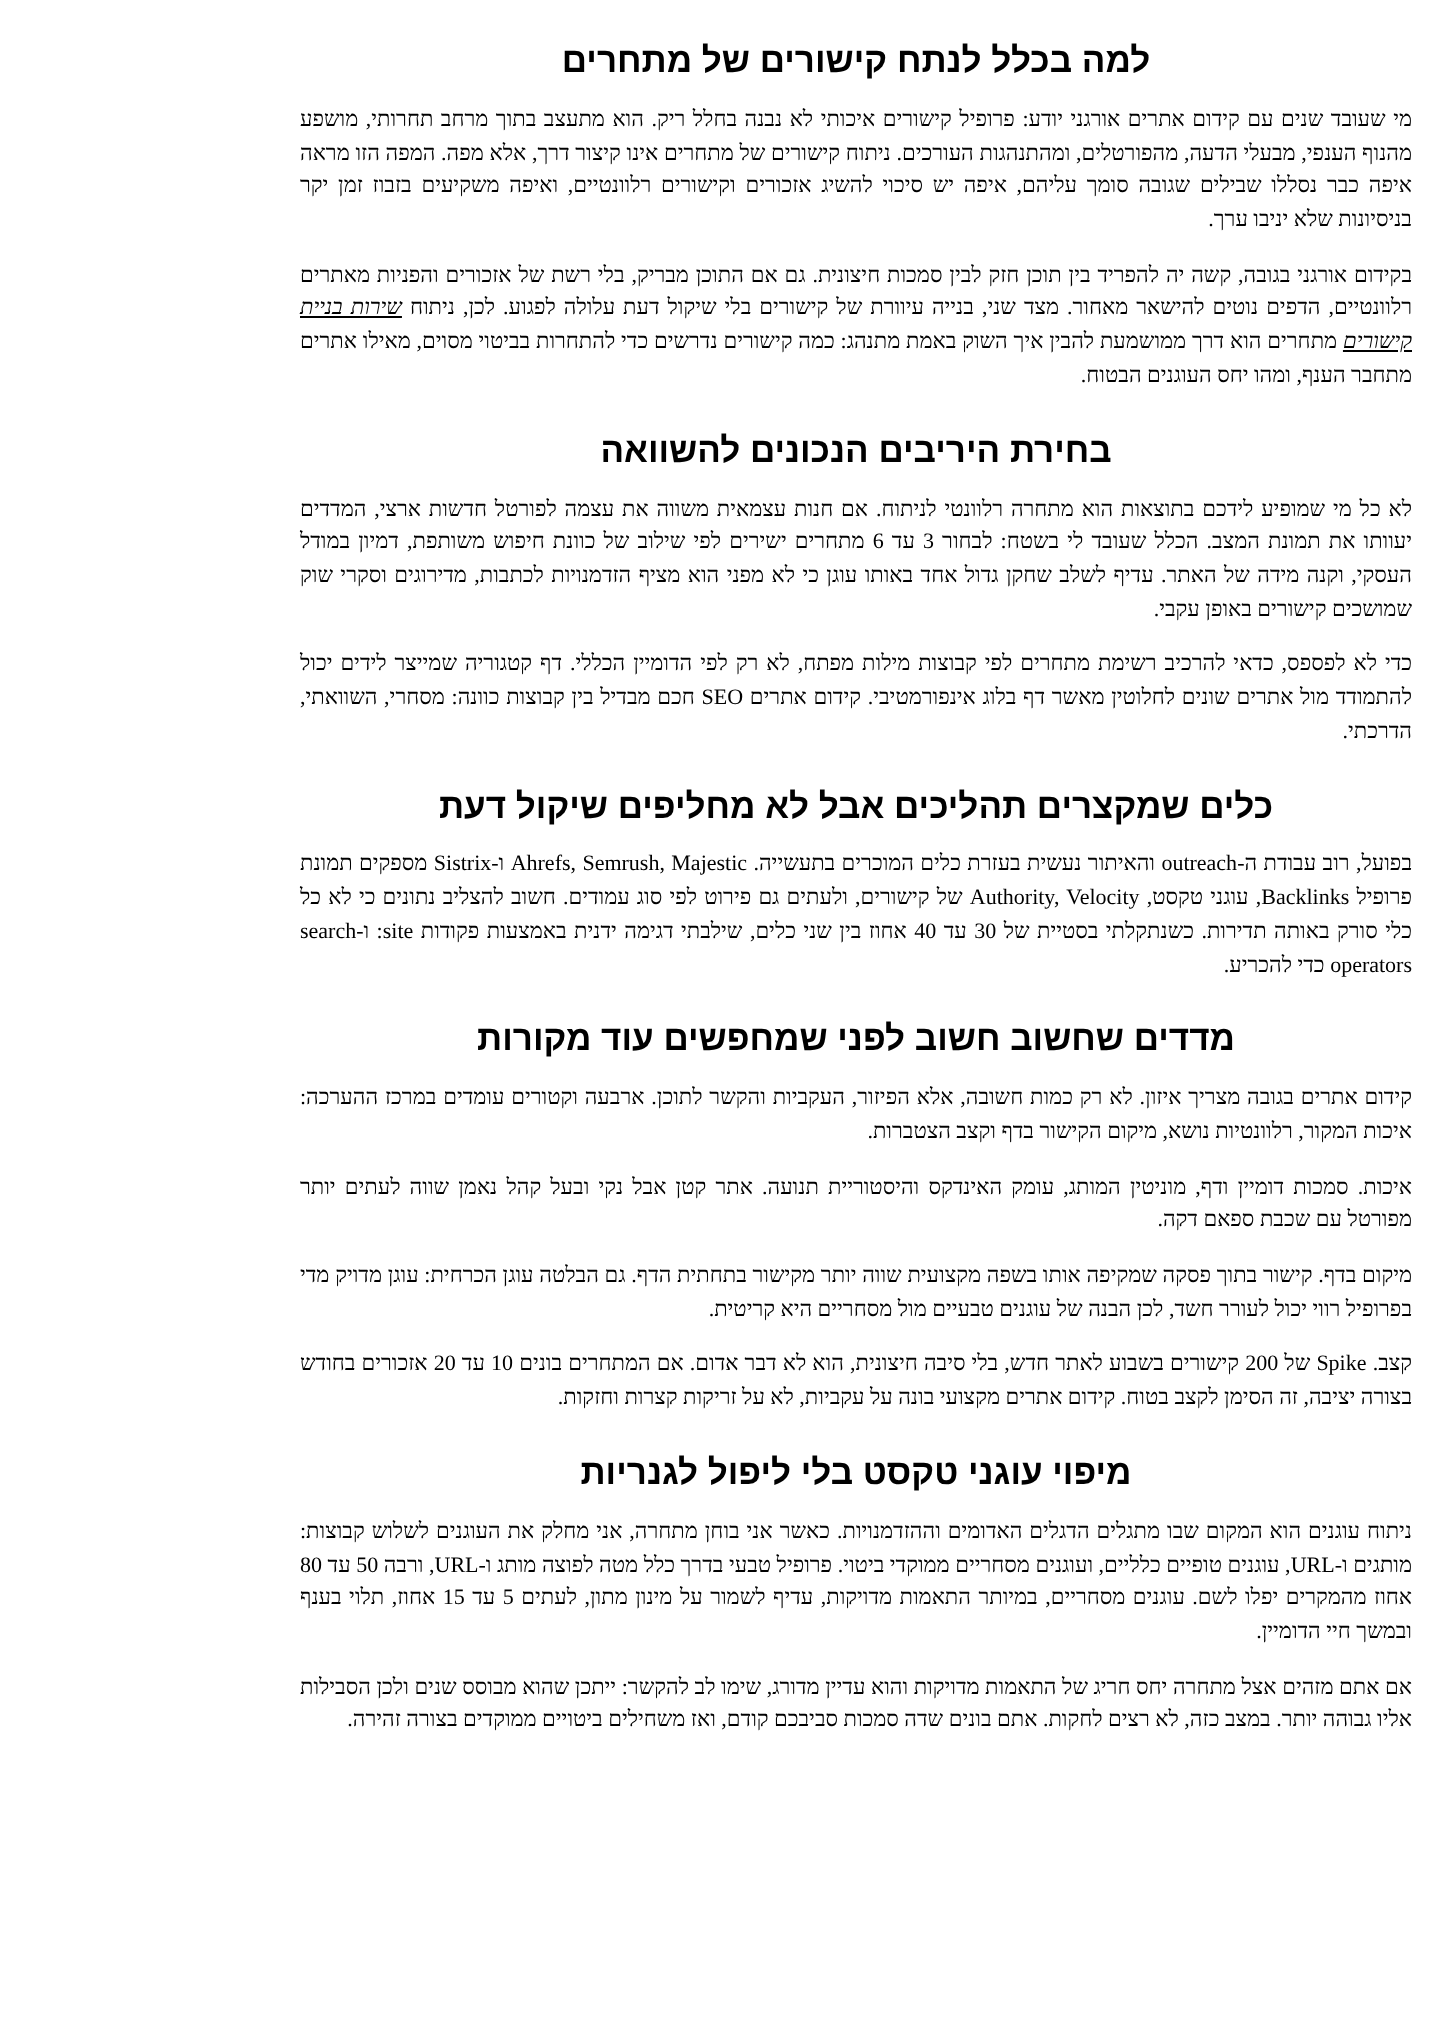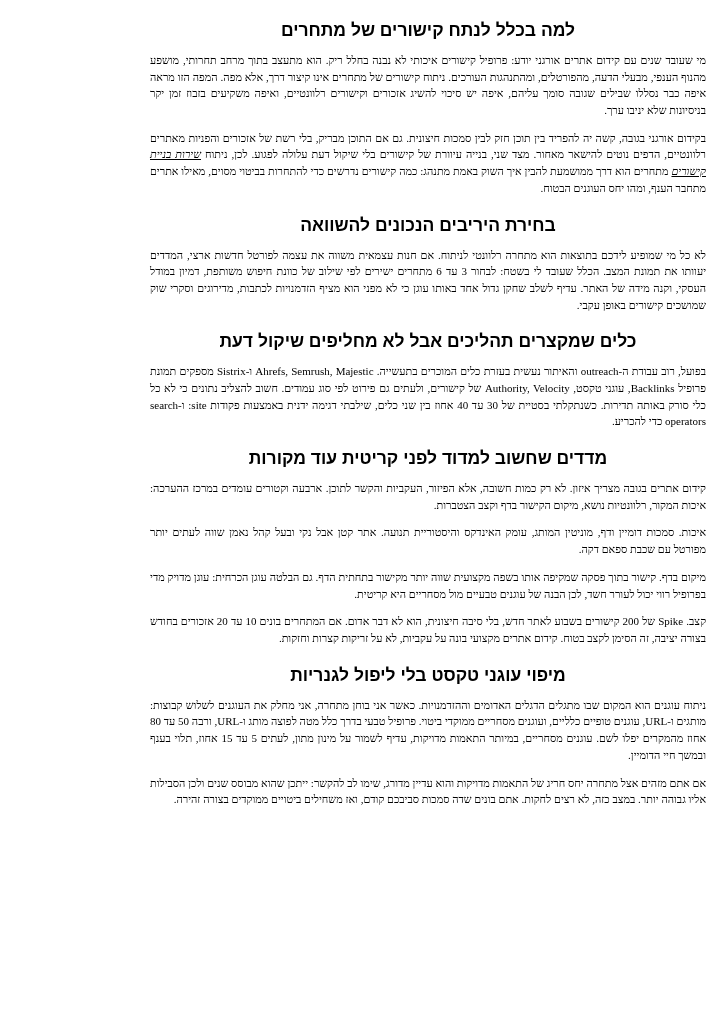--- a/index.html
+++ b/index.html
@@ -65,29 +65,30 @@
 
   <div class="block">
     <h2 class="section-title first">למה בכלל לנתח קישורים של מתחרים</h2>
     <p class="para">מי שעובד שנים עם קידום אתרים אורגני יודע: פרופיל קישורים איכותי לא נבנה בחלל ריק. הוא מתעצב בתוך מרחב תחרותי, מושפע מהנוף הענפי, מבעלי הדעה, מהפורטלים, ומהתנהגות העורכים. ניתוח קישורים של מתחרים אינו קיצור דרך, אלא מפה. המפה הזו מראה איפה כבר נסללו שבילים שגובה סומך עליהם, איפה יש סיכוי להשיג אזכורים וקישורים רלוונטיים, ואיפה משקיעים בזבוז זמן יקר בניסיונות שלא יניבו ערך.</p>
     <p class="para" id="p-link"><span>בקידום אורגני בגובה, קשה יה להפריד בין תוכן חזק לבין סמכות חיצונית. גם אם התוכן מבריק, בלי רשת של אזכורים והפניות מאתרים רלוונטיים, הדפים נוטים להישאר מאחור. מצד שני, בנייה עיוורת של קישורים בלי שיקול דעת עלולה לפגוע. לכן, ניתוח </span><a class="inline-link" href="#">שירות בניית קישורים</a><span> מתחרים הוא דרך ממושמעת להבין איך השוק באמת מתנהג: כמה קישורים נדרשים כדי להתחרות בביטוי מסוים, מאילו אתרים מתחבר הענף, ומהו יחס העוגנים הבטוח.</span></p>
   </div>
 
   <div class="block">
     <h2 class="section-title">בחירת היריבים הנכונים להשוואה</h2>
     <p class="para">לא כל מי שמופיע לידכם בתוצאות הוא מתחרה רלוונטי לניתוח. אם חנות עצמאית משווה את עצמה לפורטל חדשות ארצי, המדדים יעוותו את תמונת המצב. הכלל שעובד לי בשטח: לבחור 3 עד 6 מתחרים ישירים לפי שילוב של כוונת חיפוש משותפת, דמיון במודל העסקי, וקנה מידה של האתר. עדיף לשלב שחקן גדול אחד באותו עוגן כי לא מפני הוא מציף הזדמנויות לכתבות, מדירוגים וסקרי שוק שמושכים קישורים באופן עקבי.</p>
+    <p class="para">כדי לא לפספס, כדאי להרכיב רשימת מתחרים לפי קבוצות מילות מפתח, לא רק לפי הדומיין הכללי. דף קטגוריה שמייצר לידים יכול להתמודד מול אתרים שונים לחלוטין מאשר דף בלוג אינפורמטיבי. קידום אתרים SEO חכם מבדיל בין קבוצות כוונה: מסחרי, השוואתי, הדרכתי.</p>
   </div>
 
   <div class="block">
     <h2 class="section-title">כלים שמקצרים תהליכים אבל לא מחליפים שיקול דעת</h2>
     <p class="para">בפועל, רוב עבודת ה-outreach והאיתור נעשית בעזרת כלים המוכרים בתעשייה. Ahrefs, Semrush, Majestic ו-Sistrix מספקים תמונת פרופיל Backlinks, עוגני טקסט, Authority, Velocity של קישורים, ולעתים גם פירוט לפי סוג עמודים. חשוב להצליב נתונים כי לא כל כלי סורק באותה תדירות. כשנתקלתי בסטיית של 30 עד 40 אחוז בין שני כלים, שילבתי דגימה ידנית באמצעות פקודות site: ו-search operators כדי להכריע.</p>
   </div>
 
   <div class="block">
-    <h2 class="section-title">מדדים שחשוב למדוד לפני קריטית עוד מקורות</h2>
+    <h2 class="section-title">מדדים שחשוב חשוב לפני שמחפשים עוד מקורות</h2>
     <p class="para">קידום אתרים בגובה מצריך איזון. לא רק כמות חשובה, אלא הפיזור, העקביות והקשר לתוכן. ארבעה וקטורים עומדים במרכז ההערכה: איכות המקור, רלוונטיות נושא, מיקום הקישור בדף וקצב הצטברות.</p>
     <p class="para">איכות. סמכות דומיין ודף, מוניטין המותג, עומק האינדקס והיסטוריית תנועה. אתר קטן אבל נקי ובעל קהל נאמן שווה לעתים יותר מפורטל עם שכבת ספאם דקה.</p>
     <p class="para">מיקום בדף. קישור בתוך פסקה שמקיפה אותו בשפה מקצועית שווה יותר מקישור בתחתית הדף. גם הבלטה עוגן הכרחית: עוגן מדויק מדי בפרופיל רווי יכול לעורר חשד, לכן הבנה של עוגנים טבעיים מול מסחריים היא קריטית.</p>
     <p class="para">קצב. Spike של 200 קישורים בשבוע לאתר חדש, בלי סיבה חיצונית, הוא לא דבר אדום. אם המתחרים בונים 10 עד 20 אזכורים בחודש בצורה יציבה, זה הסימן לקצב בטוח. קידום אתרים מקצועי בונה על עקביות, לא על זריקות קצרות וחזקות.</p>
   </div>
 
   <div class="block">
     <h2 class="section-title">מיפוי עוגני טקסט בלי ליפול לגנריות</h2>
     <p class="para">ניתוח עוגנים הוא המקום שבו מתגלים הדגלים האדומים וההזדמנויות. כאשר אני בוחן מתחרה, אני מחלק את העוגנים לשלוש קבוצות: מותגים ו-URL, עוגנים טופיים כלליים, ועוגנים מסחריים ממוקדי ביטוי. פרופיל טבעי בדרך כלל מטה לפוצה מותג ו-URL, ורבה 50 עד 80 אחוז מהמקרים יפלו לשם. עוגנים מסחריים, במיותר התאמות מדויקות, עדיף לשמור על מינון מתון, לעתים 5 עד 15 אחוז, תלוי בענף ובמשך חיי הדומיין.</p>
     <p class="para">אם אתם מזהים אצל מתחרה יחס חריג של התאמות מדויקות והוא עדיין מדורג, שימו לב להקשר: ייתכן שהוא מבוסס שנים ולכן הסבילות אליו גבוהה יותר. במצב כזה, לא רצים לחקות. אתם בונים שדה סמכות סביבכם קודם, ואז משחילים ביטויים ממוקדים בצורה זהירה.</p>

